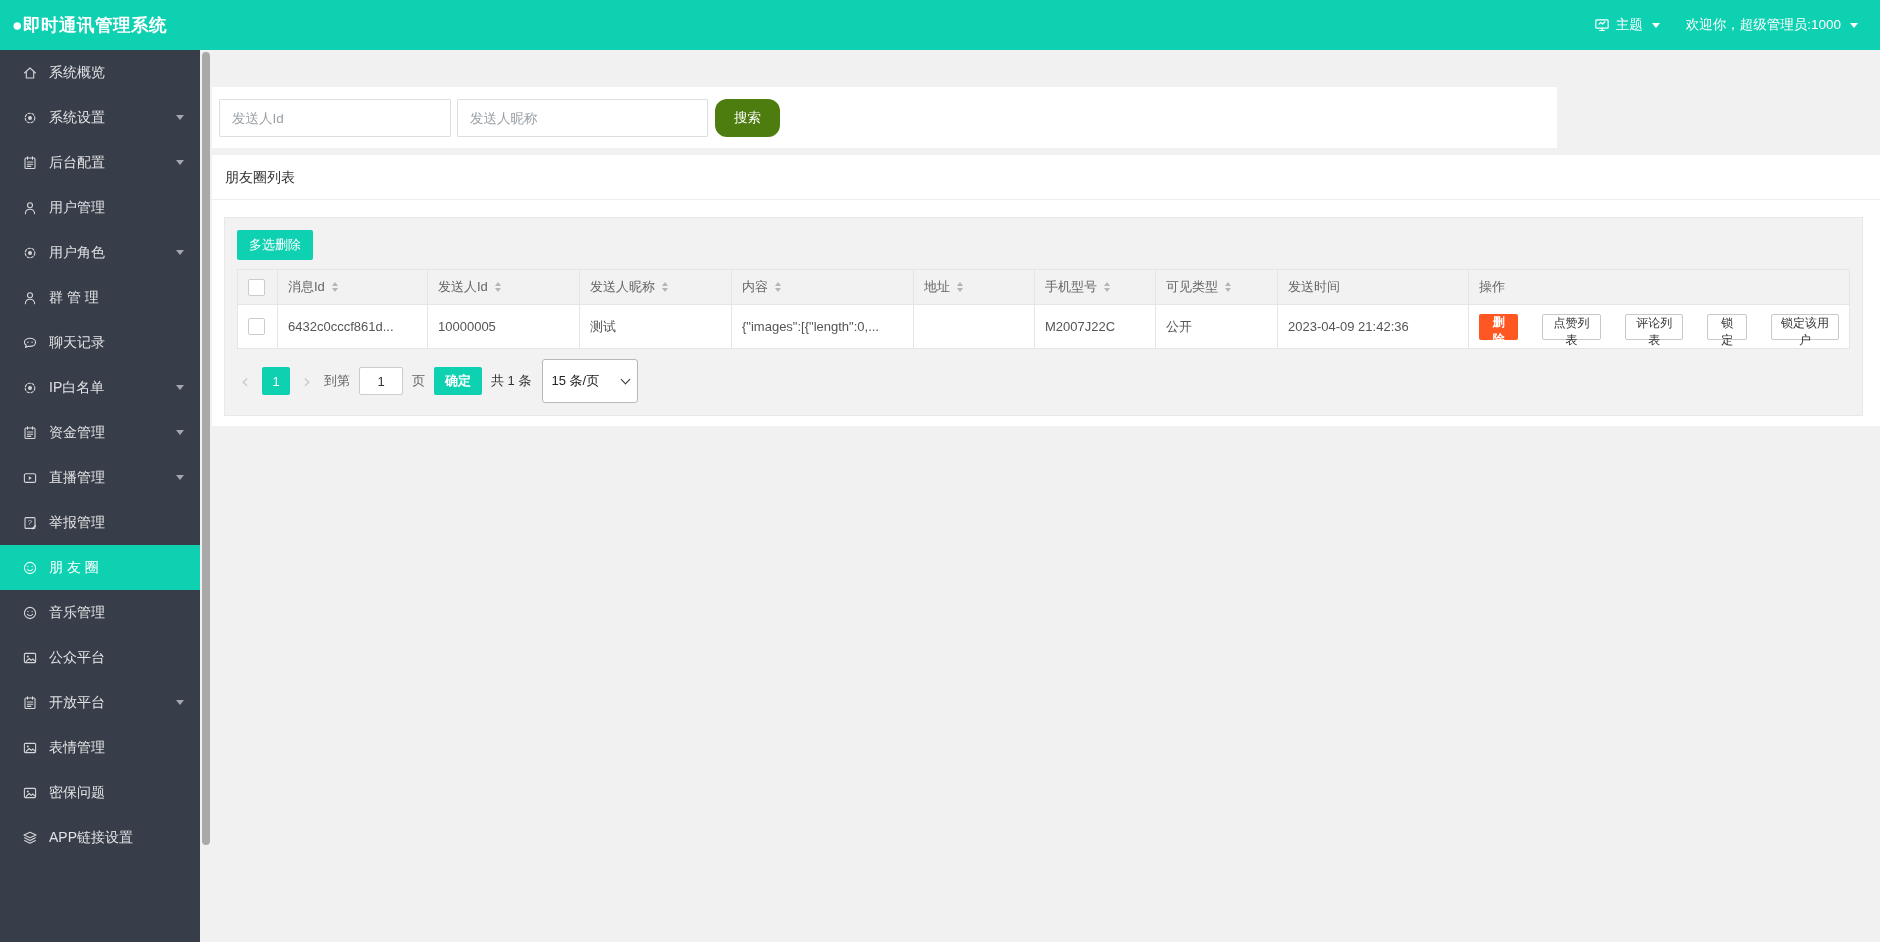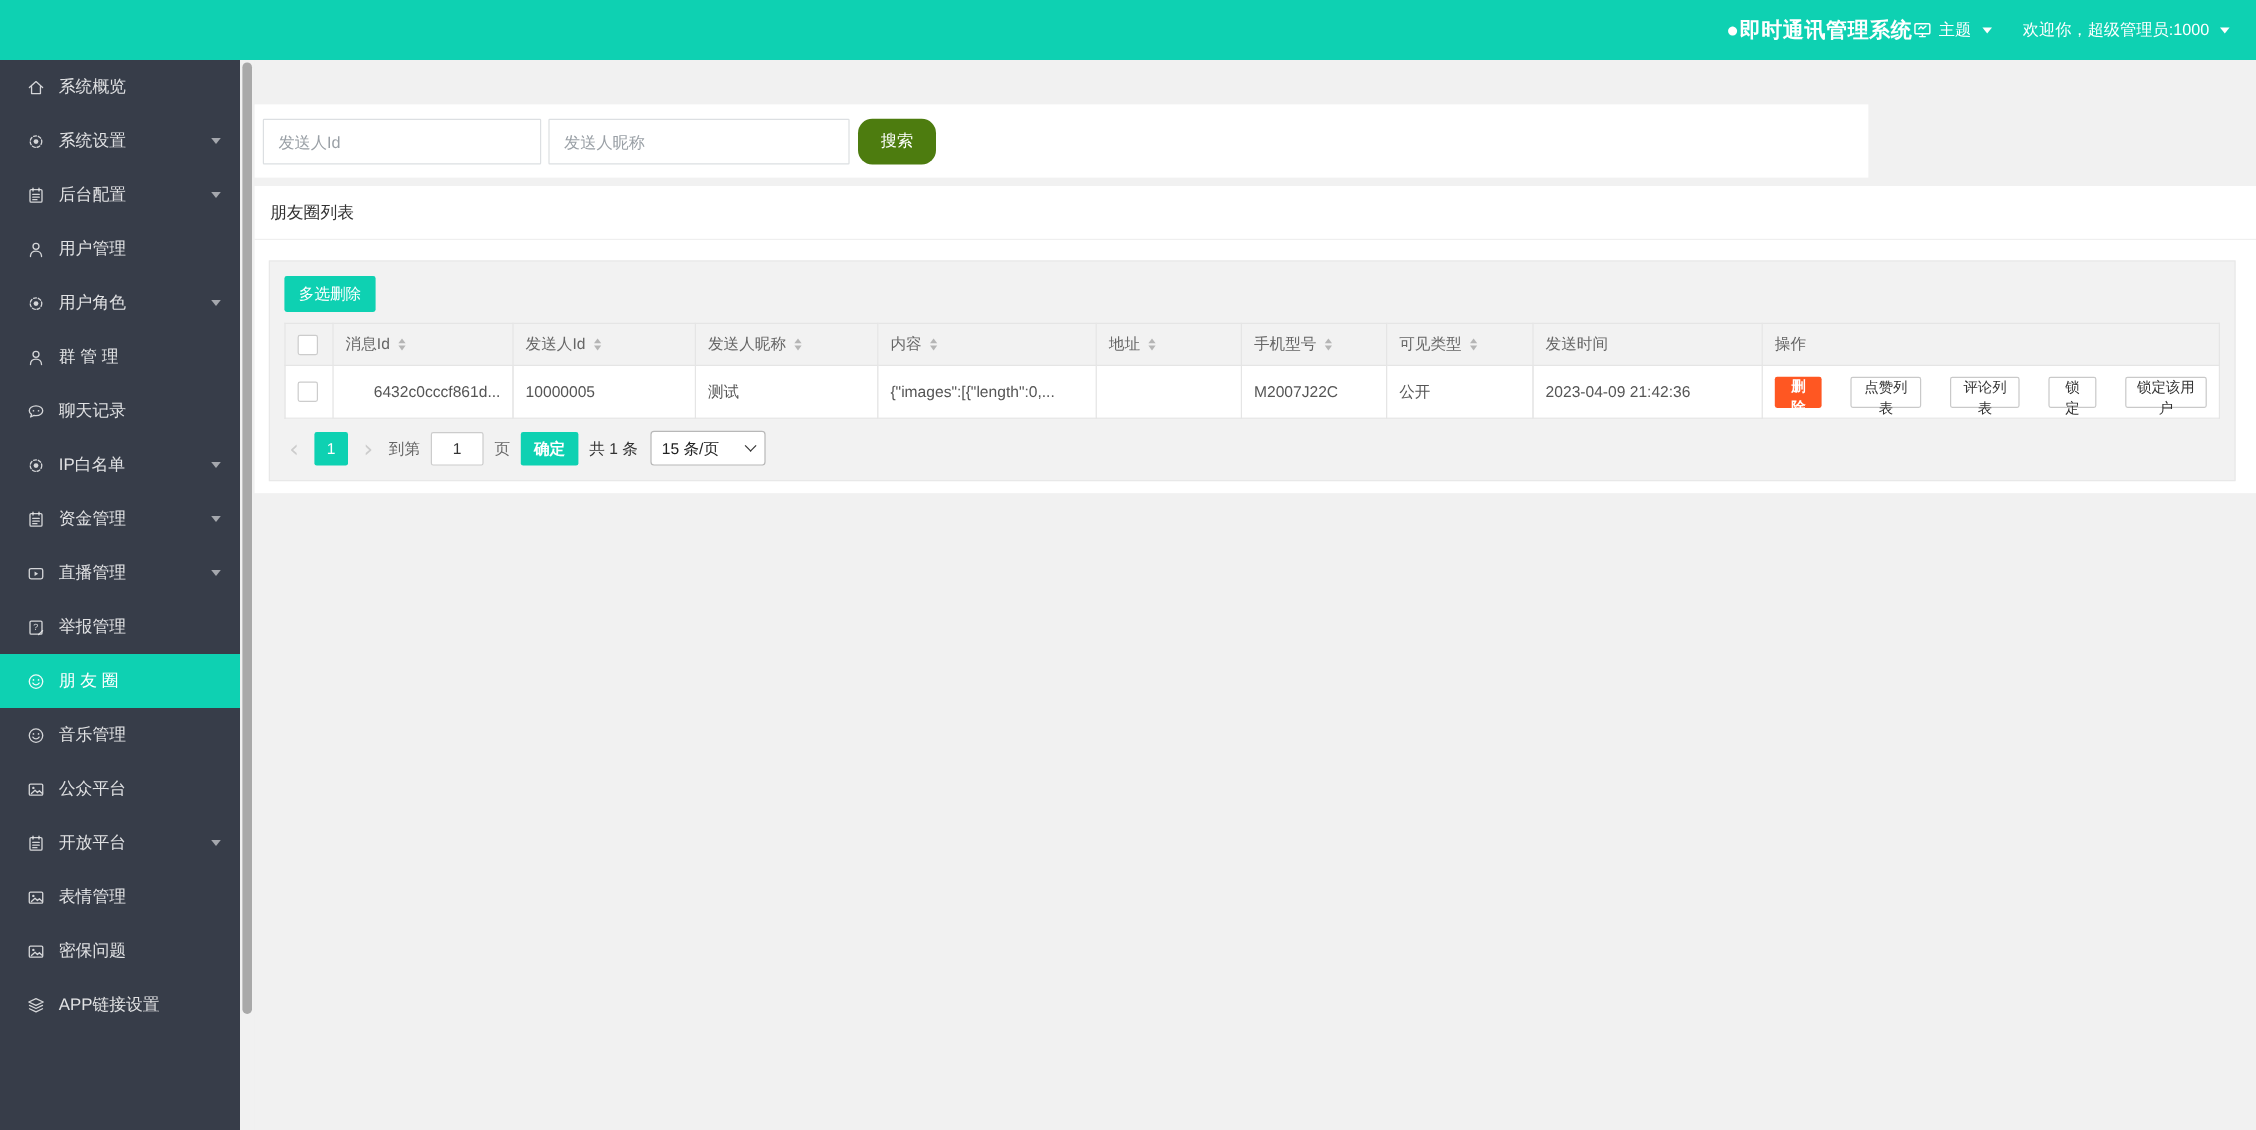--- a/index.html
+++ b/index.html
@@ -1,21 +1,21 @@
 <!DOCTYPE html>
 <html><head>
 <meta charset="utf-8">
 <style>
   * { margin:0; padding:0; box-sizing:border-box; }
   html,body { width:1880px; height:942px; overflow:hidden; }
   body { font-family:"Liberation Sans","DejaVu Sans",sans-serif; background:#f1f1f1; }
 
   
   .topbar { height:50px; background:#0ed1b2; display:flex; align-items:center;
-            justify-content:flex-end; padding:0 22px 0 12px; color:#fff; }
+            justify-content:space-between; padding:0 22px 0 12px; color:#fff; }
   .brand  { font-size:17.5px; font-weight:bold; letter-spacing:.5px; }
   .topbar-right { display:flex; align-items:center; gap:26px; font-size:13.5px; }
   .tb-group { display:flex; align-items:center; gap:6px; cursor:pointer; }
   .tb-icon svg { width:16px; height:16px; display:block; }
   .caret-down { width:0; height:0; border-left:4.5px solid transparent;
                 border-right:4.5px solid transparent; border-top:5.5px solid #fff; margin-left:3px; }
 
   
   .layout { display:flex; height:892px; }
   .sidebar { width:200px; background:#373d49; flex-shrink:0; overflow:hidden; }
@@ -54,21 +54,21 @@
 
   table { width:100%; border-collapse:collapse; margin-top:9px; table-layout:fixed; }
   th,td { border:1px solid #e5e5e5; font-weight:normal; text-align:left; padding:0 10px; }
   thead th { height:35px; font-size:13px; color:#666; background:#f2f2f2; }
   tbody td { height:44px; background:#fff; font-size:13px; color:#555; }
   .th-inner { display:flex; align-items:center; gap:7px; }
   .sort { display:inline-flex; flex-direction:column; gap:2px; cursor:pointer; }
   .sort .up   { width:0; height:0; border-left:3.5px solid transparent; border-right:3.5px solid transparent; border-bottom:4px solid #b5b5b5; }
   .sort .down { width:0; height:0; border-left:3.5px solid transparent; border-right:3.5px solid transparent; border-top:4px solid #b5b5b5; }
   .col-check { width:40px; }
-  .c-message_id{width:150px;text-align:right;} .c-sender_id{width:152px;} .c-sender_nickname{width:152px;}
+  .c-message_id{width:150px;} .c-sender_id{width:152px;} .c-sender_nickname{width:152px;}
   .c-content{width:182px;} .c-address{width:121px;} .c-phone_model{width:121px;}
   .c-visibility{width:122px;} .c-send_time{width:191px;}
   .cb { width:17px; height:17px; border:1px solid #ccc; background:#fff; border-radius:2px;
         display:inline-block; vertical-align:middle; cursor:pointer; }
   .cell-ellipsis { white-space:nowrap; overflow:hidden; text-overflow:ellipsis; }
   .actions-inner { display:flex; align-items:center; gap:24px; }
   .btn-danger { background:#ff5722; color:#fff; border:none; border-radius:2px; height:26px;
                 padding:0 10px; font-size:12px; font-weight:bold; cursor:pointer; }
   .btn-plain  { background:#fff; color:#333; border:1px solid #c9c9c9; border-radius:2px;
                 height:26px; padding:0 9px; font-size:12px; cursor:pointer; }
@@ -77,21 +77,21 @@
   .pager { display:flex; align-items:center; margin-top:10px; font-size:13px; color:#666; gap:9px; }
   .pg-arrow { font-size:20px; color:#ccc; width:16px; text-align:center; cursor:default;
               font-family:"DejaVu Sans",sans-serif; line-height:28px; }
   .pg-current { width:28px; height:28px; background:#0ed1b2; color:#fff; display:flex;
                 align-items:center; justify-content:center; border-radius:2px; font-size:13px; cursor:pointer; }
   .pg-goto-input { width:44px; height:28px; border:1px solid #ccc; text-align:center;
                    font-size:13px; color:#333; border-radius:2px; outline:none; background:#fff; }
   .btn-confirm { width:48px; height:28px; background:#0ed1b2; color:#fff; border:none;
                  border-radius:2px; font-size:13px; font-weight:bold; cursor:pointer; }
   .pg-total { color:#333; }
-  .pg-size { min-width:96px; height:29px; border:1px solid #b8b8b8; border-radius:3px; background:#fff;
+  .pg-size { min-width:96px; height:44px; border:1px solid #b8b8b8; border-radius:3px; background:#fff;
              display:flex; align-items:center; justify-content:space-between; padding:0 8px;
              color:#222; cursor:pointer; margin-left:2px; }
   .pg-size .chev { width:7px; height:7px; border-right:1.8px solid #333; border-bottom:1.8px solid #333;
                    transform:rotate(45deg); margin-top:-4px; }
 </style>
 </head>
 <body>
 
 <div class="topbar">
   <div class="brand">●即时通讯管理系统</div>

